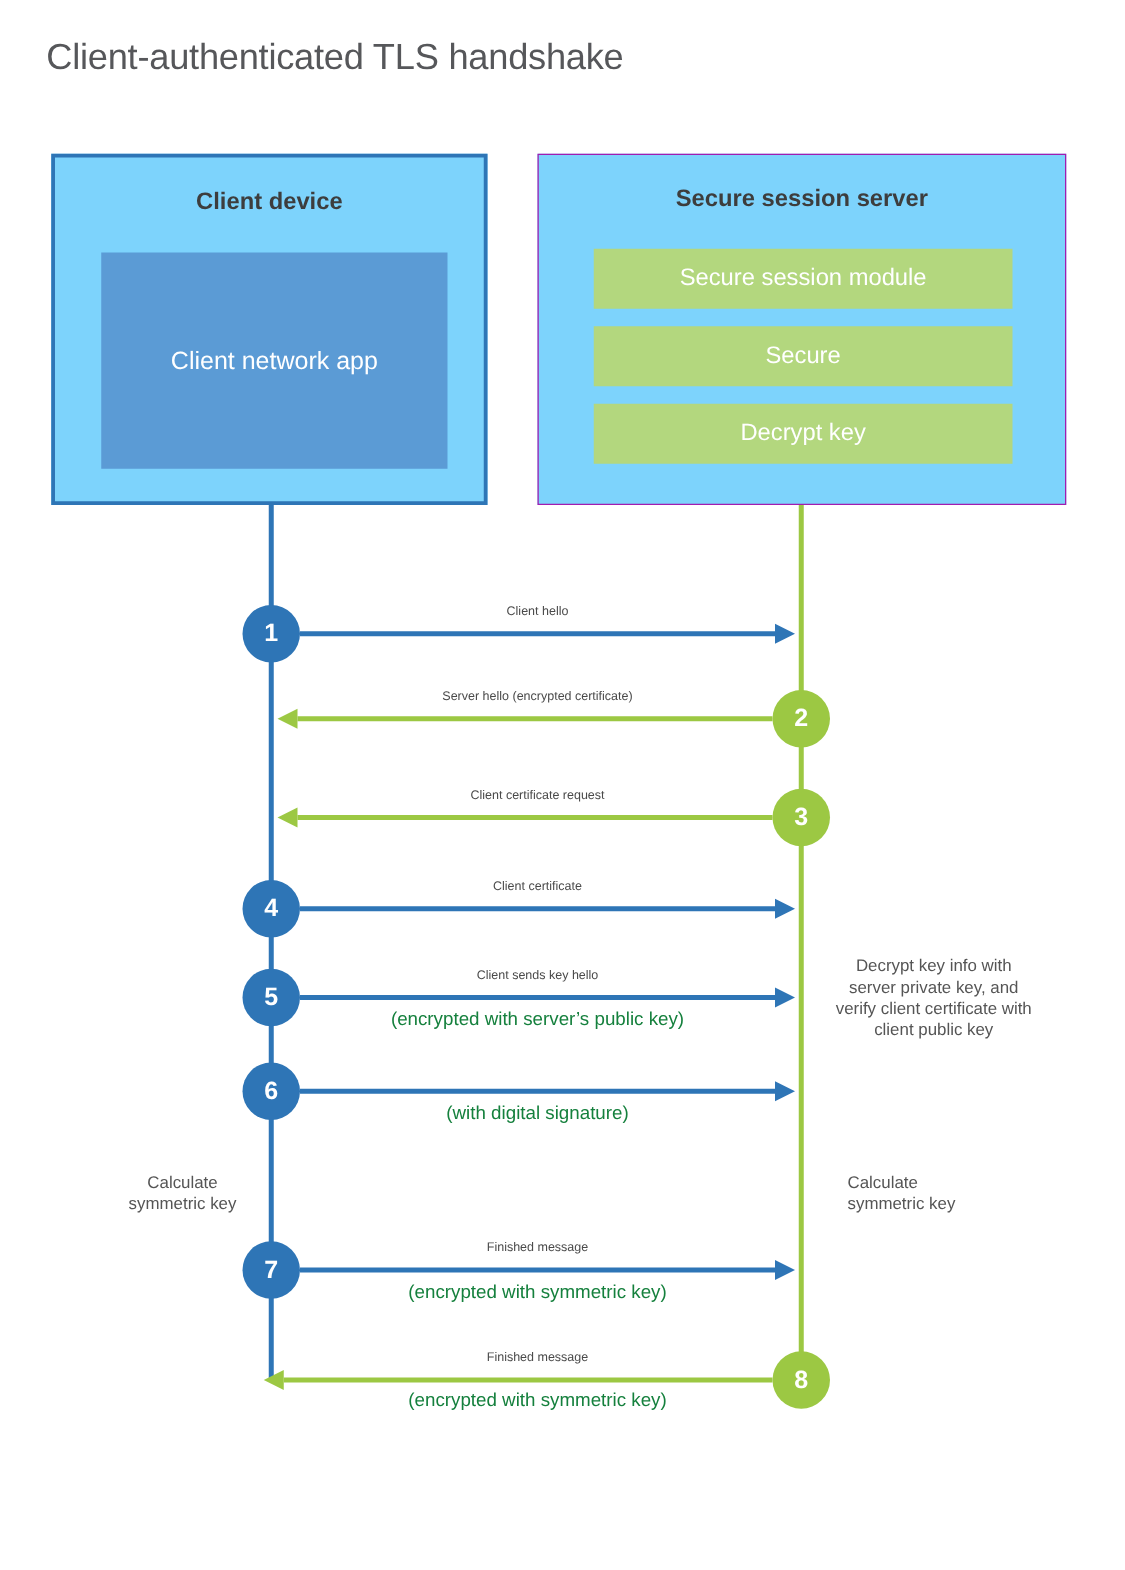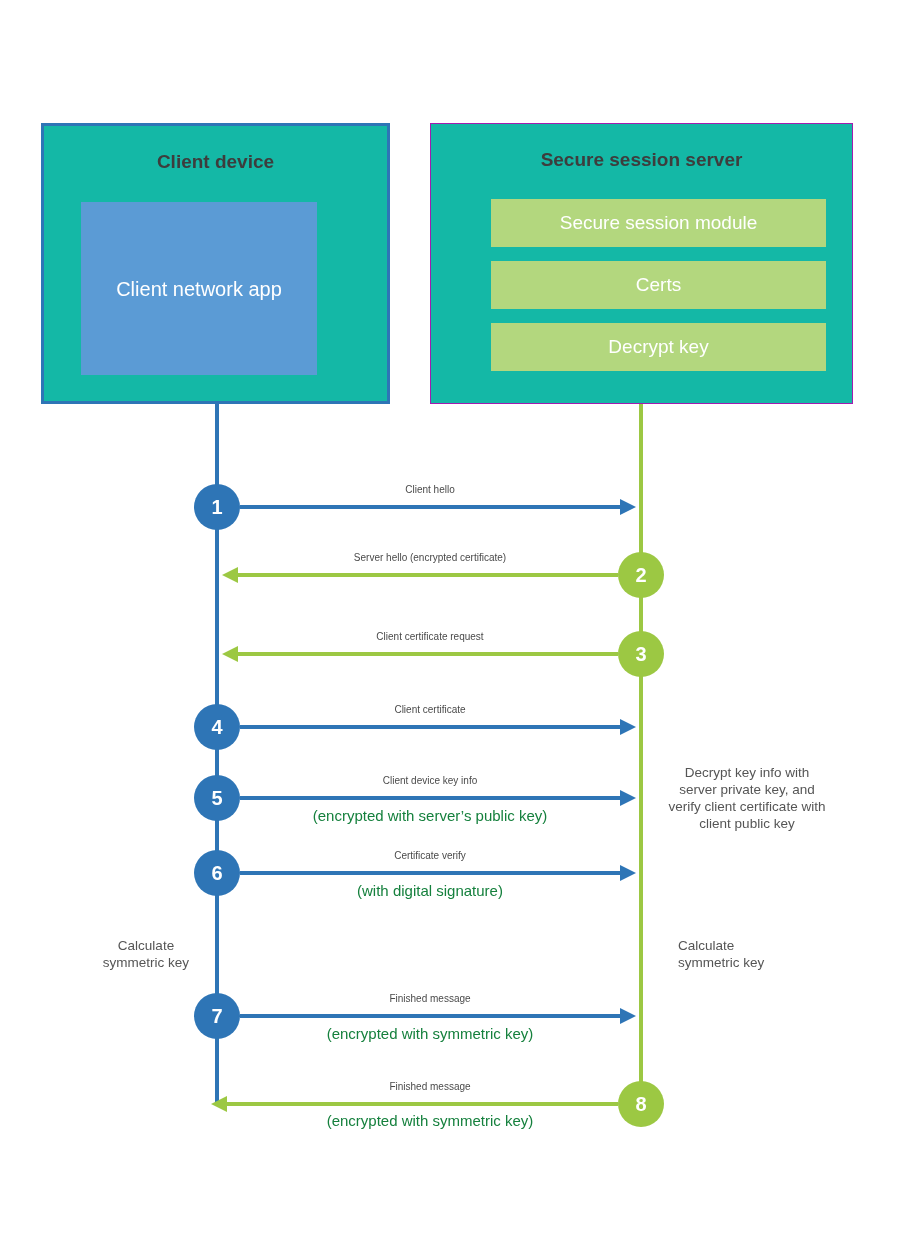--- a/index.html
+++ b/index.html
@@ -6,36 +6,36 @@
   html,body { background:#ffffff; }
   .canvas {
     position:relative; width:900px; height:1256px; background:#ffffff;
     font-family:"Liberation Sans", sans-serif; overflow:hidden;
   }
   .title {
     position:absolute; left:37px; top:30px;
     font-size:29px; font-weight:400; color:#56575a; letter-spacing:-0.2px;
   }
   
-  .box { position:absolute; top:123px; height:281px; background:#14b8a6; }
+  .box { position:absolute; top:123px; height:281px; background:#7dd3fc; }
   .box.client { left:41px; width:349px; border:3px solid #2e75b6; }
   .box.server { left:430px; width:423px; border:1px solid #a21caf; }
   .box-title {
     margin-top:25px; text-align:center;
     font-size:19px; font-weight:bold; color:#3d3d3d;
   }
   .app-box {
-    position:absolute; left:37px; top:76px; width:236px; height:173px;
+    position:absolute; left:37px; top:76px; width:277px; height:173px;
     background:#5b9bd5; color:#fff; display:flex; align-items:center; justify-content:center;
     text-align:center; font-size:20px;
   }
   .app-box span { display:inline-block; max-width:190px; line-height:1.5; }
   .bar {
     position:absolute; left:44px; width:335px; height:48px; background:#b3d77e;
-    color:#fff; font-size:19px; display:flex; align-items:center; justify-content:center;margin-left:16px;
+    color:#fff; font-size:19px; display:flex; align-items:center; justify-content:center;
   }
   .bar.b1 { top:75px; } .bar.b2 { top:137px; } .bar.b3 { top:199px; }
   
   .vline { position:absolute; width:4px; }
   .vline.blue { left:215px; top:404px; height:701px; background:#2e75b6; }
   .vline.green { left:639px; top:404px; height:700px; background:#9cc843; }
   
   .circ {
     position:absolute; width:46px; height:46px; border-radius:50%;
     color:#fff; font-size:20px; font-weight:bold;
@@ -71,32 +71,33 @@
   }
   .note.decrypt { left:667px; top:764px; width:160px; text-align:center; }
   .note.calc-left { left:92px; top:937px; width:108px; text-align:center; }
   .note.calc-right { left:678px; top:937px; width:110px; text-align:left; }
 </style>
 </head>
 <body>
 
 <div class="canvas">
 
+  <div class="title">Client-authenticated TLS handshake</div>
 
   <div class="box client">
     <div class="box-title">Client device</div>
     <div class="app-box">
       <span>Client network app</span>
     </div>
   </div>
 
   <div class="box server">
     <div class="box-title">Secure session server</div>
     <div class="bar b1">Secure session module</div>
-    <div class="bar b2">Certs</div>
+    <div class="bar b2">Secure</div>
     <div class="bar b3">Decrypt key</div>
   </div>
 
   <div class="vline blue"></div>
   <div class="vline green"></div>
 
   <div class="lbl" style="top:480px">Client hello</div>
   <div class="arr blue right" style="left:240px;top:505px;width:380px"></div>
   <div class="circ blue" style="left:194px;top:484px">1</div>
 
@@ -105,26 +106,25 @@
   <div class="circ green" style="left:618px;top:552px">2</div>
 
   <div class="lbl" style="top:627px">Client certificate request</div>
   <div class="arr green left" style="left:238px;top:652px;width:380px"></div>
   <div class="circ green" style="left:618px;top:631px">3</div>
 
   <div class="lbl" style="top:700px">Client certificate</div>
   <div class="arr blue right" style="left:240px;top:725px;width:380px"></div>
   <div class="circ blue" style="left:194px;top:704px">4</div>
 
-  <div class="lbl" style="top:771px">Client device key info</div>
+  <div class="lbl" style="top:771px">Client sends key hello</div>
   <div class="arr blue right" style="left:240px;top:796px;width:380px"></div>
   <div class="circ blue" style="left:194px;top:775px">5</div>
   <div class="sub" style="top:808px">(encrypted with server’s public key)</div>
 
-  <div class="lbl" style="top:846px">Certificate verify</div>
   <div class="arr blue right" style="left:240px;top:871px;width:380px"></div>
   <div class="circ blue" style="left:194px;top:850px">6</div>
   <div class="sub" style="top:883px">(with digital signature)</div>
 
   <div class="note decrypt">Decrypt key info with server private key, and verify client certificate with client public key</div>
   <div class="note calc-left">Calculate symmetric key</div>
   <div class="note calc-right">Calculate symmetric key</div>
 
   <div class="lbl" style="top:989px">Finished message</div>
   <div class="arr blue right" style="left:240px;top:1014px;width:380px"></div>

